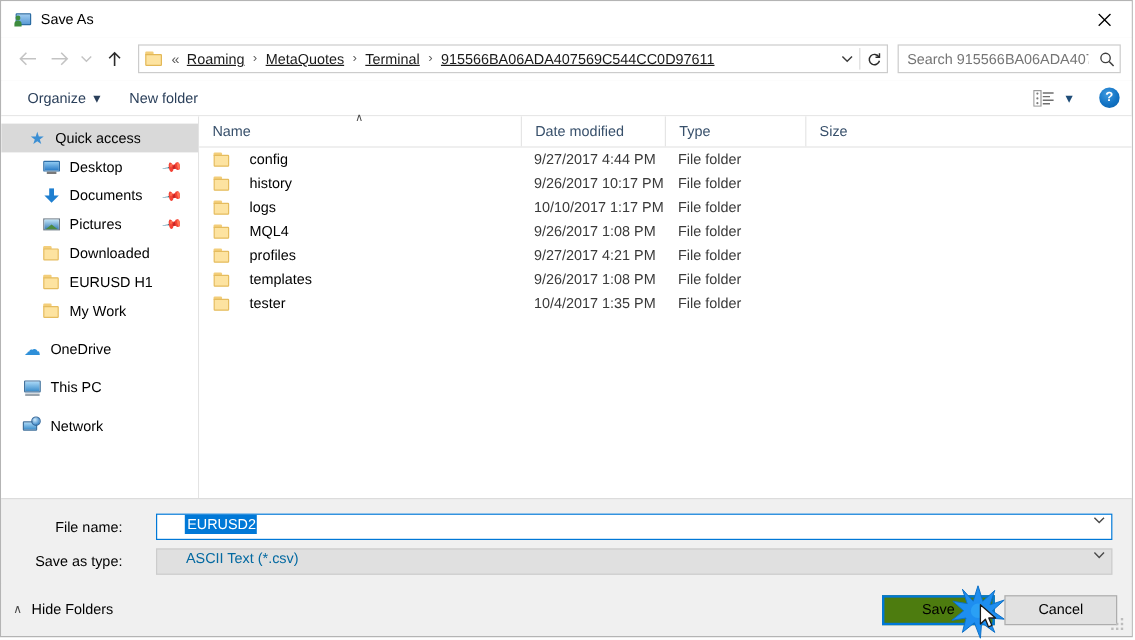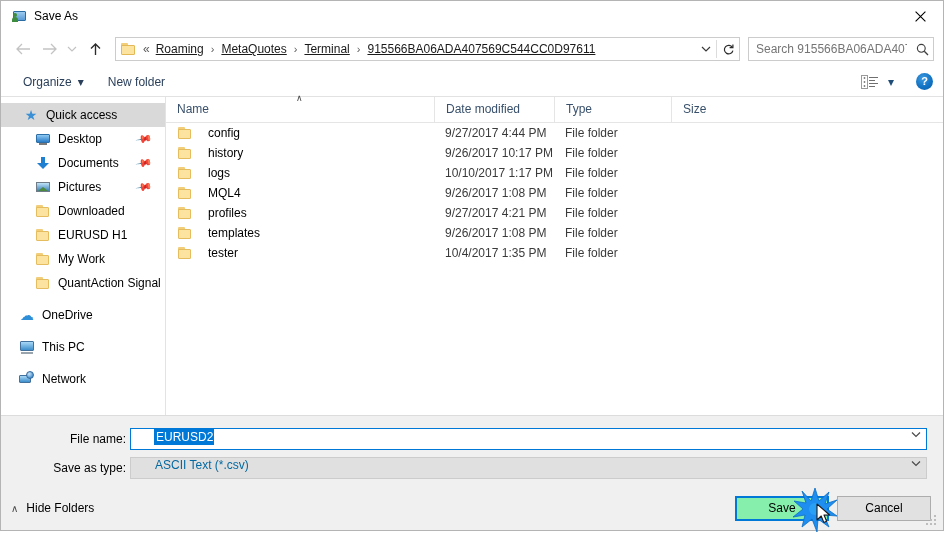--- a/index.html
+++ b/index.html
@@ -444,21 +444,21 @@
   }
   .form-row {
     display: flex;
     align-items: center;
     margin-bottom: 7px;
   }
   .form-label {
     width: 113px;
     flex: 0 0 113px;
     text-align: right;
-    padding-right: 4px;
+    padding-right: 28px;
     box-sizing: border-box;
     font-size: 12px;
     color: #000;
   }
   .combo {
     flex: 1 1 auto;
     height: 22px;
     display: flex;
     align-items: flex-start;
     box-sizing: border-box;
@@ -523,21 +523,21 @@
     color: #000;
     display: flex;
     align-items: center;
     justify-content: center;
     box-sizing: border-box;
     background: #e1e1e1;
     border: 1px solid #adadad;
   }
   .btn.default {
     border: 2px solid #0078d7;
-    background: #86efac;
+    background: #4d7c0f;
   }
   .btn + .btn { margin-left: 8px; }
   .grip {
     position: absolute;
     right: 5px; bottom: 3px;
     width: 12px; height: 12px;
   }
   .grip i {
     position: absolute;
     width: 2px; height: 2px;
@@ -706,27 +706,20 @@
             <span class="body"></span>
           </span>
         <span class="nav-label">EURUSD H1</span>
       </div>
       <div class="nav-item indent">
         <span class="nav-ico ico-folder">
             <span class="tab"></span>
             <span class="body"></span>
           </span>
         <span class="nav-label">My Work</span>
-      </div>
-      <div class="nav-item indent">
-        <span class="nav-ico ico-folder">
-            <span class="tab"></span>
-            <span class="body"></span>
-          </span>
-        <span class="nav-label">QuantAction Signal</span>
       </div>
       <div class="nav-item group">
         <span class="nav-ico ico-cloud">☁</span>
         <span class="nav-label">OneDrive</span>
       </div>
       <div class="nav-item group">
         <span class="nav-ico ico-pc">
             <span class="scr"></span>
             <span class="stand"></span>
           </span>

